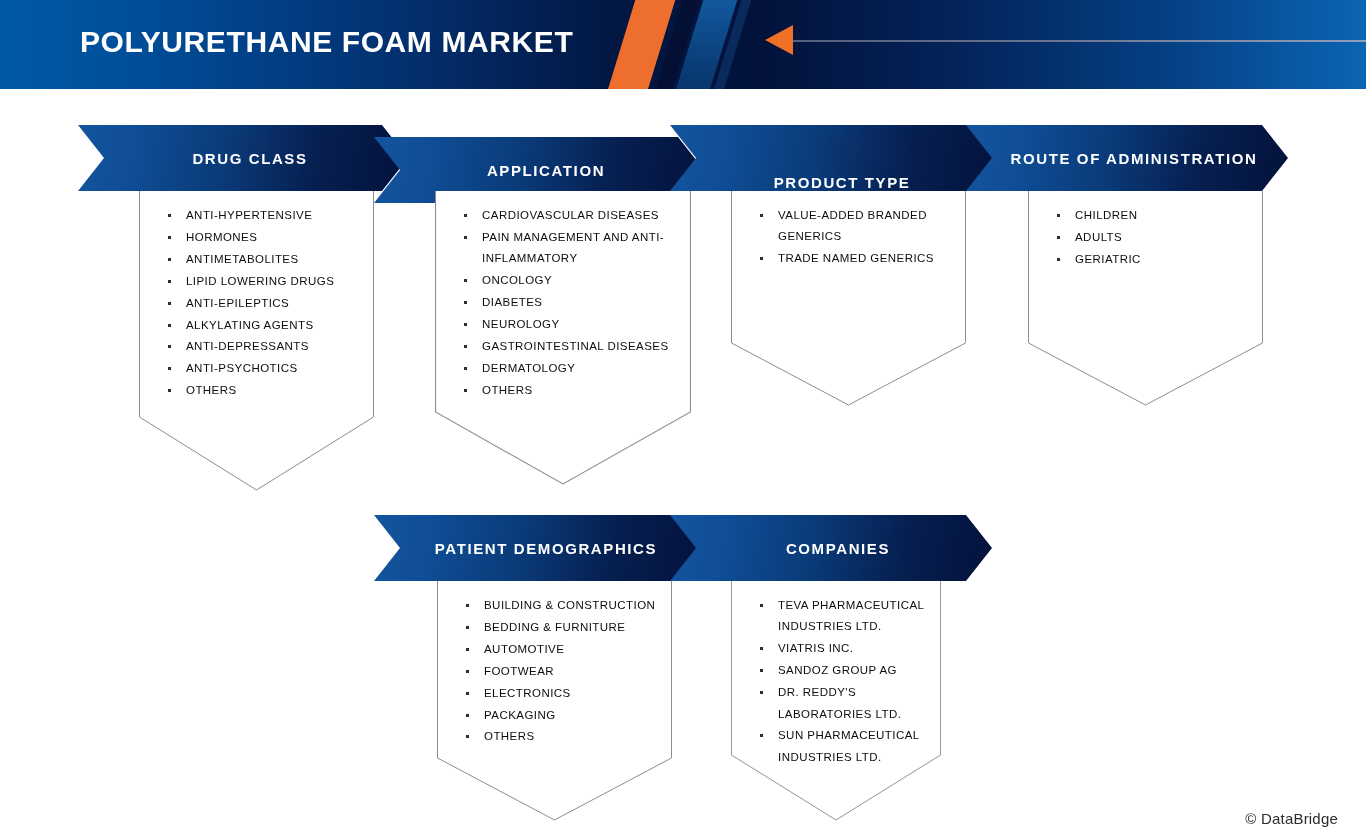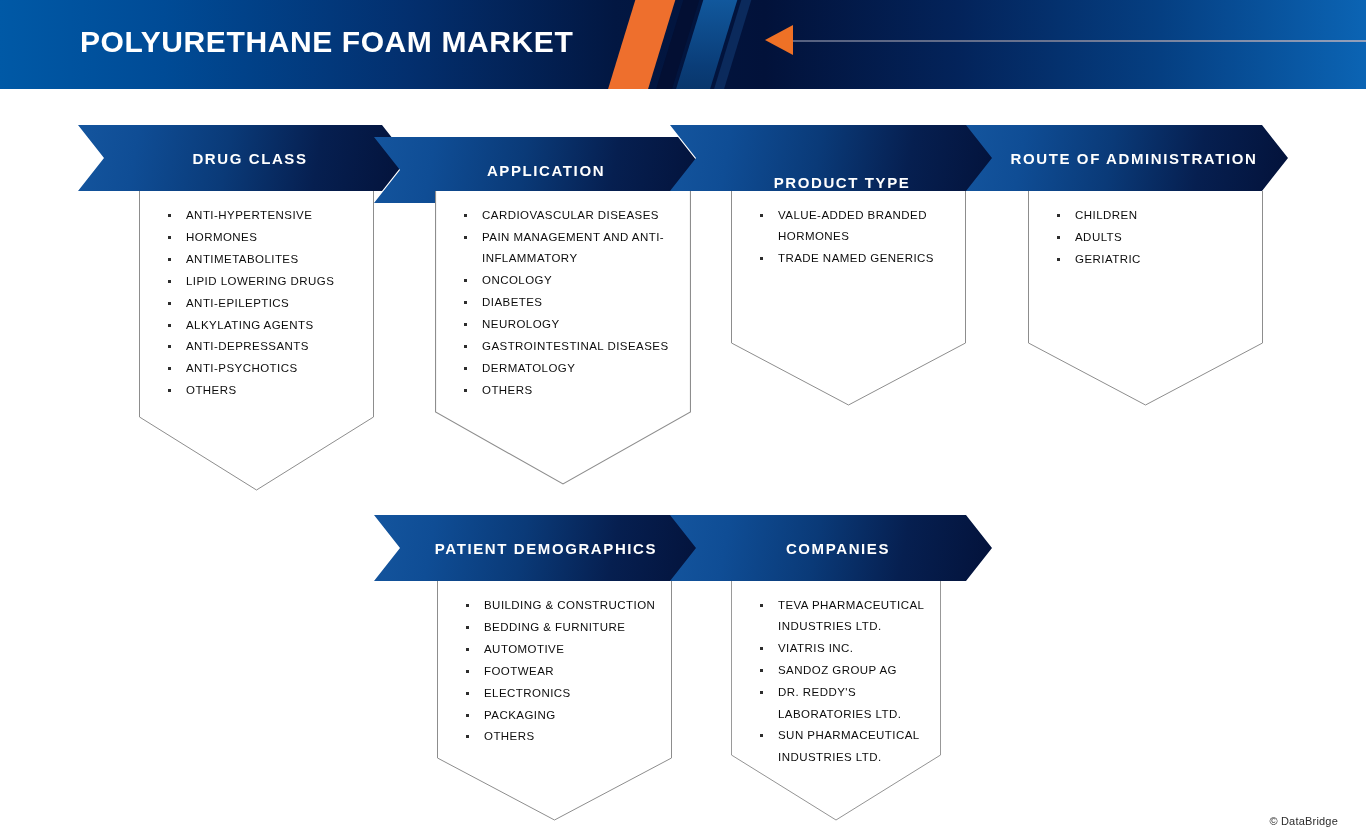--- a/index.html
+++ b/index.html
@@ -91,21 +91,21 @@
     margin-bottom: 0.5px;
   }
   .box-list li .bullet {
     position: absolute; left: 1px; top: 9px;
     width: 3px; height: 3px; background: #2d2d2d;
   }
 
   
   .footer {
     position: absolute; right: 28px; bottom: 12px;
-    font-size: 11px; color: #2b2b2b; letter-spacing: 0.2px; text-align: center;
+    font-size: 15px; color: #2b2b2b; letter-spacing: 0.2px; text-align: center;
   }
 </style>
 </head>
 <body>
 
 <div id="stage">
 
   <div class="header">
     <div class="stripe stripe-orange"></div>
     <div class="stripe stripe-dark"></div>
@@ -160,21 +160,21 @@
       <li><span class="bullet"></span><span>DERMATOLOGY</span></li>
       <li><span class="bullet"></span><span>OTHERS</span></li>
     </ul>
   </div>
 
   <div class="box" style="left:731px; top:191px; width:235px; height:215px;">
     <svg class="box-outline" viewBox="0 0 235 215" preserveAspectRatio="none">
       <path d="M0.5 0 L0.5 152 L117.5 214 L234.5 152 L234.5 0"></path>
     </svg>
     <ul class="box-list">
-      <li><span class="bullet"></span><span>VALUE-ADDED BRANDED HORMONES</span></li>
+      <li><span class="bullet"></span><span>VALUE-ADDED BRANDED GENERICS</span></li>
       <li><span class="bullet"></span><span>TRADE NAMED GENERICS</span></li>
     </ul>
   </div>
 
   <div class="box" style="left:1028px; top:191px; width:235px; height:215px;">
     <svg class="box-outline" viewBox="0 0 235 215" preserveAspectRatio="none">
       <path d="M0.5 0 L0.5 152 L117.5 214 L234.5 152 L234.5 0"></path>
     </svg>
     <ul class="box-list">
       <li><span class="bullet"></span><span>CHILDREN</span></li>

